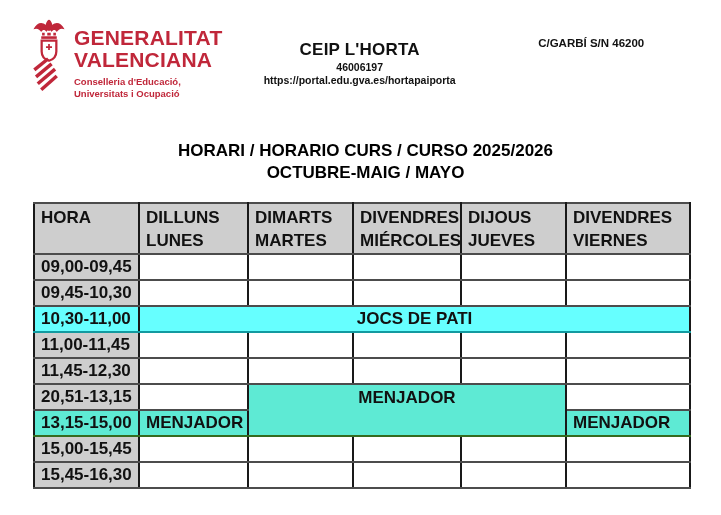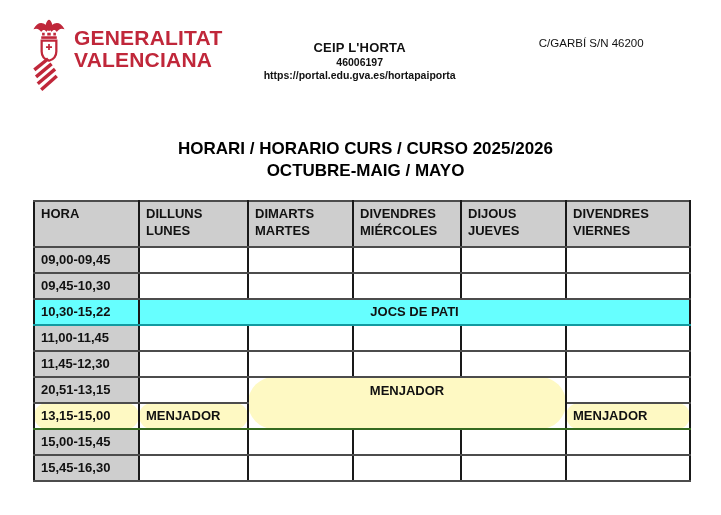--- a/index.html
+++ b/index.html
@@ -12,56 +12,56 @@
 
   
   .letterhead{display:flex;align-items:flex-start;padding-top:14px;}
   .brand{display:flex;margin-left:30px;width:218px;}
   .brand svg{flex:0 0 auto;margin-top:2px;}
   .brand-text{margin-left:6px;padding-top:13px;color:#c0273a;}
   .org-name{font-weight:bold;font-size:21px;line-height:1.05;letter-spacing:.2px;}
   .dept{font-weight:bold;font-size:9.5px;line-height:1.25;margin-top:5px;}
 
   .school-block{width:236px;text-align:center;padding-top:26px;font-weight:bold;}
-  .school-name{font-size:13px;letter-spacing:.2px;text-align:center;}
+  .school-name{font-size:17px;letter-spacing:.2px;text-align:center;}
   .school-code{font-size:10.5px;margin-top:1px;}
   .school-url{font-size:10.5px;margin-top:1px;}
 
-  .contact-block{width:236px;text-align:center;padding-top:23px;font-weight:normal;margin-left:auto;margin-right:14px;}
+  .contact-block{width:236px;text-align:center;padding-top:23px;font-weight:bold;margin-left:auto;margin-right:14px;}
   .contact-address{font-size:11.5px;}
   .contact-sub{margin-top:3px;border-top:1px solid #e3e3e3;padding-top:2px;}
   .contact-city{font-size:11.5px;}
   .contact-phone{font-size:10.5px;margin-top:1px;}
   .contact-email{font-size:10.5px;margin-top:1px;}
 
   
   .title-block{text-align:center;margin-top:40px;font-weight:bold;font-size:17px;line-height:1.32;color:#000;padding-left:10px;}
 
   
   table.timetable{
     border-collapse:collapse;table-layout:fixed;
     margin:17px 0 0 33px;width:656px;
     border:2px solid #000;
   }
   .timetable th,.timetable td{
     border-left:2px solid #191919;border-right:2px solid #191919;
     border-top:2px solid #4c4c4c;border-bottom:2px solid #4c4c4c;
-    font-weight:bold;font-size:13px;
+    font-weight:bold;font-size:17px;
     padding:0 2px 0 6px;overflow:hidden;white-space:nowrap;
     text-align:left;
   }
   .timetable thead th{
     background:#cecece;height:41px;vertical-align:top;
     padding-top:3px;line-height:1.35;
   }
   .timetable td{height:24px;background:#fff;}
   td.time-cell{background:#cecece;}
   td.patio-cell{background:#66ffff;border-top-color:#129aa0;border-bottom-color:#129aa0;}
   td.patio-span{text-align:center;padding:0;margin-top:48px;}
-  td.lunch-cell{background:#fef9c3;border-top-color:#356b1f;border-bottom-color:#356b1f;border-radius:26px;}
+  td.lunch-cell{background:#5eead4;border-top-color:#356b1f;border-bottom-color:#356b1f;}
   td.lunch-center{text-align:center;vertical-align:top;padding:0;line-height:25px;}
   .day-line{display:block;}
 </style>
 </head>
 <body>
 
 <div class="page">
 
   <div class="letterhead">
 
@@ -81,20 +81,24 @@
           <line x1="7" y1="68" x2="25" y2="53"></line>
           <line x1="9" y1="76" x2="29" y2="59"></line>
           <line x1="13" y1="83" x2="31" y2="67"></line>
         </g>
       </svg>
       <div class="brand-text">
         <div class="org-name">
           <span class="day-line">GENERALITAT</span>
           <span class="day-line">VALENCIANA</span>
         </div>
+        <div class="dept">
+          <span class="day-line">Conselleria d'Educació,</span>
+          <span class="day-line">Universitats i Ocupació</span>
+        </div>
       </div>
     </div>
 
     <div class="school-block">
       <div class="school-name">CEIP L'HORTA</div>
       <div class="school-code">46006197</div>
       <div class="school-url">https://portal.edu.gva.es/hortapaiporta</div>
     </div>
 
     <div class="contact-block">
@@ -153,21 +157,21 @@
       </tr>
       <tr>
         <td class="time-cell">09,45-10,30</td>
         <td></td>
         <td></td>
         <td></td>
         <td></td>
         <td></td>
       </tr>
       <tr>
-        <td class="time-cell patio-cell">10,30-15,22</td>
+        <td class="time-cell patio-cell">10,30-11,00</td>
         <td class="patio-cell patio-span" colspan="5">JOCS DE PATI</td>
       </tr>
       <tr>
         <td class="time-cell">11,00-11,45</td>
         <td></td>
         <td></td>
         <td></td>
         <td></td>
         <td></td>
       </tr>

